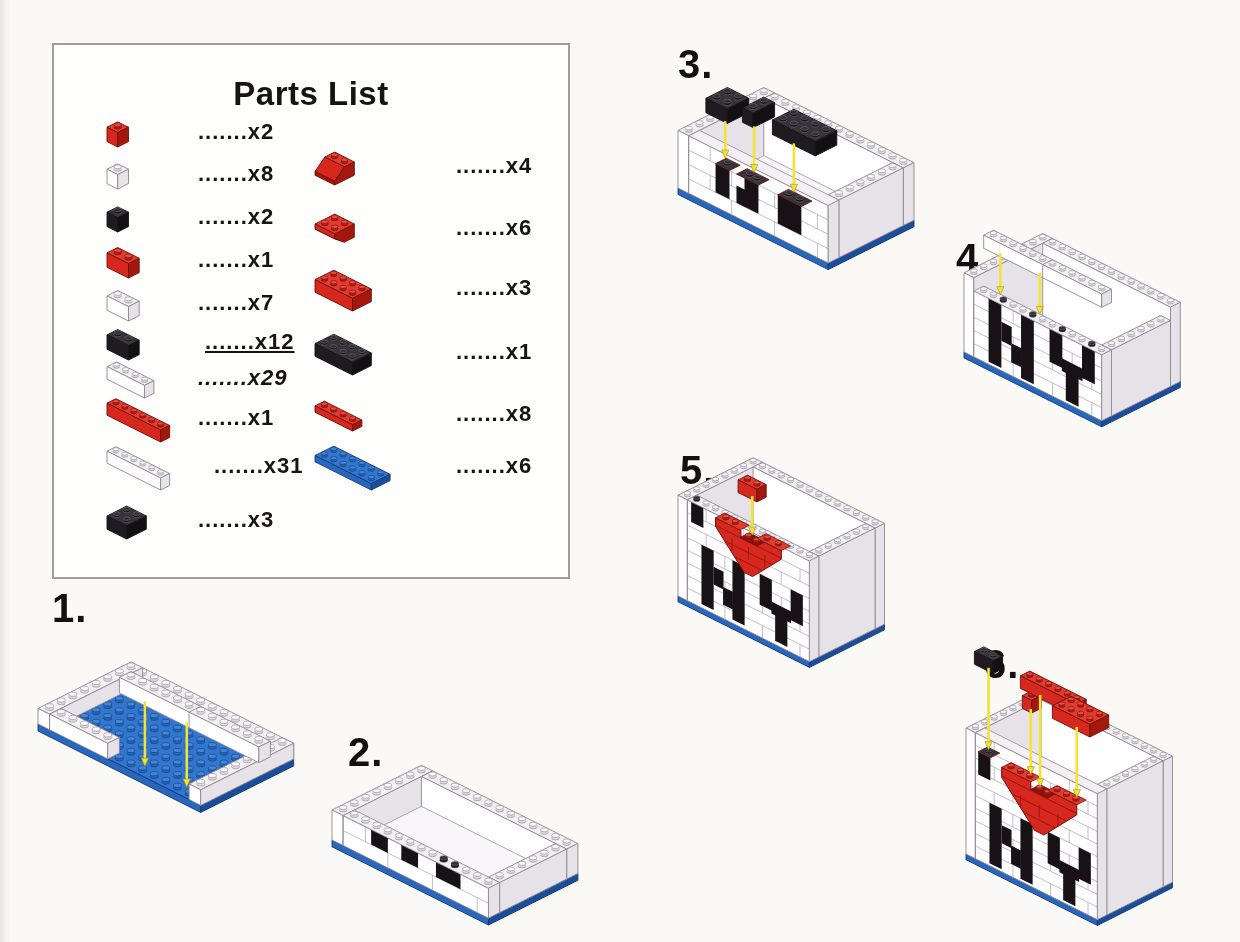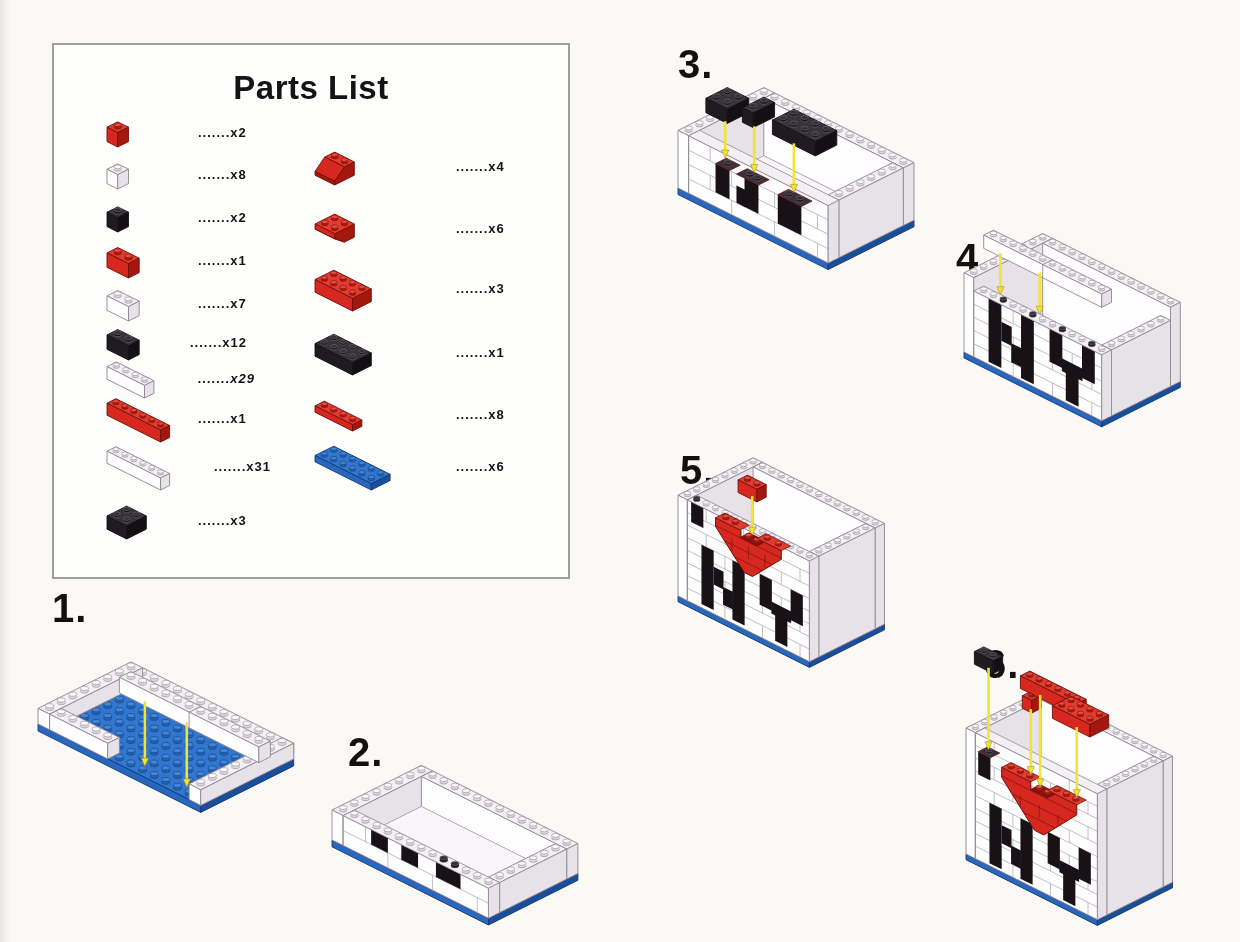--- a/index.html
+++ b/index.html
@@ -5,24 +5,24 @@
   html,body{margin:0;padding:0;}
   body{width:1240px;height:942px;position:relative;overflow:hidden;
        background:#fbf9f5;font-family:"Liberation Sans",sans-serif;}
   #page{position:absolute;inset:0;}
   .scan-edge{position:absolute;left:0;top:0;bottom:0;width:10px;
        background:linear-gradient(90deg,#d8d5d0,#fbf9f5);opacity:.55;}
   
   .parts-box{position:absolute;left:52px;top:43px;width:514px;height:532px;
        background:#fefefd;border:2.5px solid #9e9e9e;}
   .pl-title{position:absolute;left:0;right:0;top:18px;text-align:center;
-       font-size:33px;font-weight:800;letter-spacing:.5px;color:#151313;margin:6px;}
+       font-size:33px;font-weight:800;letter-spacing:.5px;color:#151313;margin:12px;}
   .pl-row{position:absolute;display:flex;align-items:center;height:50px;}
   .pl-row svg{display:block;}
-  .pl-qty{position:absolute;font-size:13px;font-weight:700;color:#151313;
+  .pl-qty{position:absolute;font-size:22px;font-weight:700;color:#151313;
        letter-spacing:1px;white-space:nowrap;}
   
   .step{position:absolute;}
   .step-num{position:absolute;font-size:40px;font-weight:800;color:#121010;
        letter-spacing:1px;line-height:1;}
   .step svg{position:absolute;left:0;top:0;}
 </style>
 </head>
 <body>
 
@@ -98,21 +98,21 @@
             <polygon points="5.0,15.9 26.5,26.6 37.2,21.2 15.7,10.5" fill="#38323a" stroke="#16121a" stroke-width="0.9" stroke-linejoin="round"></polygon>
             <polygon points="5.0,30.3 26.5,41.0 26.5,26.6 5.0,15.9" fill="#201a21" stroke="#16121a" stroke-width="0.9" stroke-linejoin="round"></polygon>
             <polygon points="26.5,41.0 37.2,35.6 37.2,21.2 26.5,26.6" fill="#131014" stroke="#16121a" stroke-width="0.9" stroke-linejoin="round"></polygon>
             <ellipse cx="15.728" cy="15.872" rx="3.7199999999999998" ry="1.92" fill="#1a1519" stroke="#716b76" stroke-width="0.6"></ellipse>
             <rect x="12.008" y="13.472" width="7.4399999999999995" height="2.4000000000000004" fill="#1a1519"></rect>
             <ellipse cx="15.728" cy="13.472" rx="3.7199999999999998" ry="1.92" fill="#342e37" stroke="#716b76" stroke-width="0.6"></ellipse>
             <ellipse cx="26.456" cy="21.235999999999997" rx="3.7199999999999998" ry="1.92" fill="#1a1519" stroke="#716b76" stroke-width="0.6"></ellipse>
             <rect x="22.736" y="18.836" width="7.4399999999999995" height="2.4000000000000004" fill="#1a1519"></rect>
             <ellipse cx="26.456" cy="18.836" rx="3.7199999999999998" ry="1.92" fill="#342e37" stroke="#716b76" stroke-width="0.6"></ellipse>
           </svg>
-          <span class="pl-qty" style="left: 88px;">.......x12</span>
+          <span class="pl-qty" style="left: 103px; text-decoration: underline;">.......x12</span>
         </div>
         <div class="pl-row" style="left: 48px; top: 308px;">
           <svg width="57" height="50">
             <polygon points="5.0,13.6 42.5,32.4 51.9,27.7 14.4,8.9" fill="#f3eff3" stroke="#8d8793" stroke-width="0.9" stroke-linejoin="round"></polygon>
             <polygon points="5.0,26.2 42.5,45.0 42.5,32.4 5.0,13.6" fill="#fffeff" stroke="#8d8793" stroke-width="0.9" stroke-linejoin="round"></polygon>
             <polygon points="42.5,45.0 51.9,40.3 51.9,27.7 42.5,32.4" fill="#e7e2e8" stroke="#8d8793" stroke-width="0.9" stroke-linejoin="round"></polygon>
             <ellipse cx="14.387" cy="13.626" rx="3.255" ry="1.68" fill="#ddd7de" stroke="#8d8793" stroke-width="0.6"></ellipse>
             <rect x="11.132000000000001" y="11.526" width="6.51" height="2.1" fill="#ddd7de"></rect>
             <ellipse cx="14.387" cy="11.526" rx="3.255" ry="1.68" fill="#faf8fa" stroke="#8d8793" stroke-width="0.6"></ellipse>
             <ellipse cx="23.774" cy="18.319499999999998" rx="3.255" ry="1.68" fill="#ddd7de" stroke="#8d8793" stroke-width="0.6"></ellipse>

